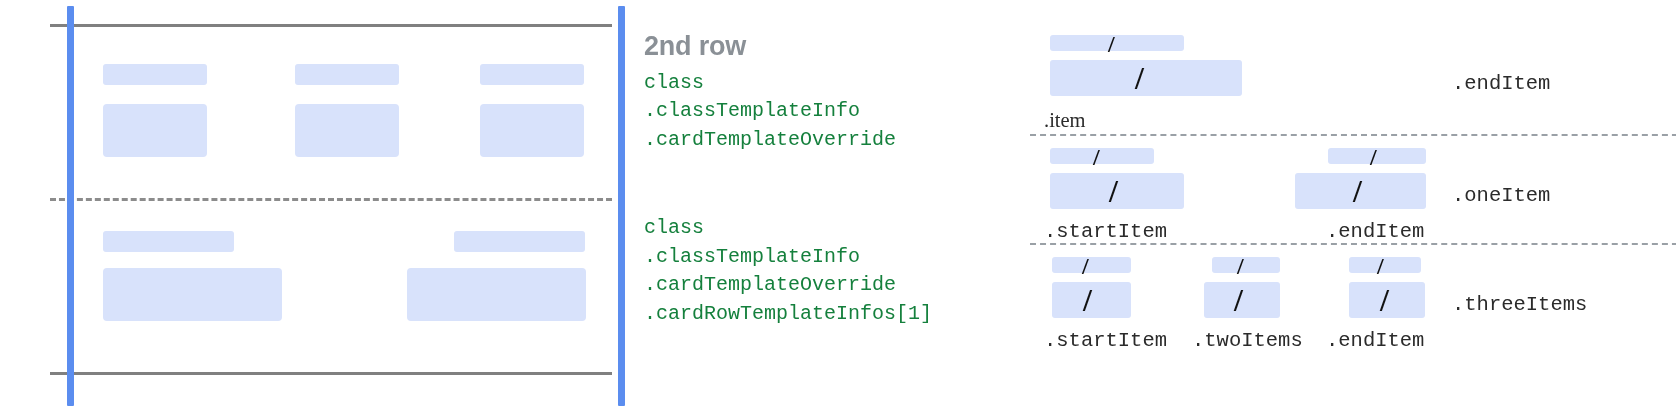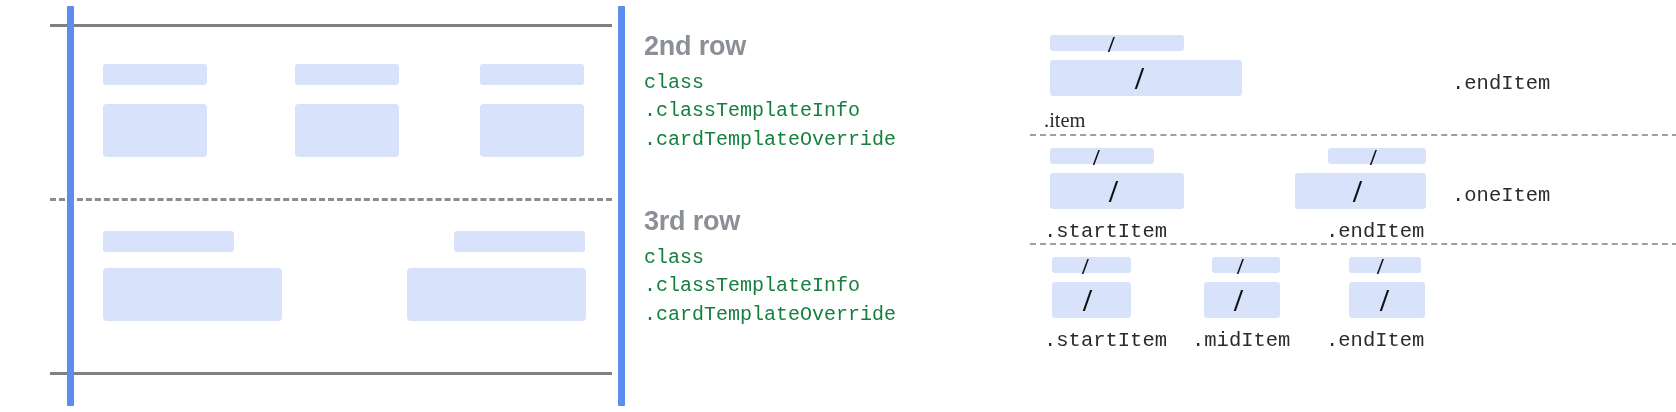--- a/index.html
+++ b/index.html
@@ -135,25 +135,25 @@
   <div class="rowblock" style="left:604px; top:32px;">
     <div class="rowtitle">2nd row</div>
     <div class="codeblock">
       <div class="codeline">class</div>
       <div class="codeline">.classTemplateInfo</div>
       <div class="codeline">.cardTemplateOverride</div>
     </div>
   </div>
 
   <div class="rowblock" style="left:604px; top:207px;">
-    <div class="rowtitle">3rd row</div>
     <div class="codeblock">
       <div class="codeline">class</div>
       <div class="codeline">.classTemplateInfo</div>
       <div class="codeline">.cardTemplateOverride</div>
+      <div class="codeline">.cardRowTemplateInfos[1]</div>
     </div>
   </div>
 
   <div class="abs" style="left:0; top:0; width:1676px; height:412px;">
 
     <div class="chip" style="left:1010px; top:35px; width:134px; height:16px;"></div>
     <div class="slash" style="left:1068px; top:32px; font-size:24px;">/</div>
 
     <div class="chip" style="left:1010px; top:60px; width:192px; height:36px;"></div>
     <div class="slash" style="left:1095px; top:62px; font-size:32px;">/</div>
@@ -191,25 +191,26 @@
     <div class="slash" style="left:1043px; top:284px; font-size:32px;">/</div>
 
     <div class="vlabel" style="left:1004px; top:331px;">.startItem</div>
 
     <div class="chip" style="left:1172px; top:257px; width:68px; height:16px;"></div>
     <div class="slash" style="left:1197px; top:254px; font-size:24px;">/</div>
 
     <div class="chip" style="left:1164px; top:282px; width:76px; height:36px;"></div>
     <div class="slash" style="left:1194px; top:284px; font-size:32px;">/</div>
 
-    <div class="vlabel" style="left:1152px; top:331px;">.midItem</div>
+    <div class="vlabel" style="left:1152px; top:331px;">.twoItems</div>
 
     <div class="chip" style="left:1309px; top:257px; width:72px; height:16px;"></div>
     <div class="slash" style="left:1337px; top:254px; font-size:24px;">/</div>
 
     <div class="chip" style="left:1309px; top:282px; width:76px; height:36px;"></div>
     <div class="slash" style="left:1340px; top:284px; font-size:32px;">/</div>
 
     <div class="vlabel" style="left:1286px; top:331px;">.endItem</div>
 
+    <div class="rlabel" style="left:1412px; top:295px;">.threeItems</div>
   </div>
 
 </div>
 
 </body></html>

